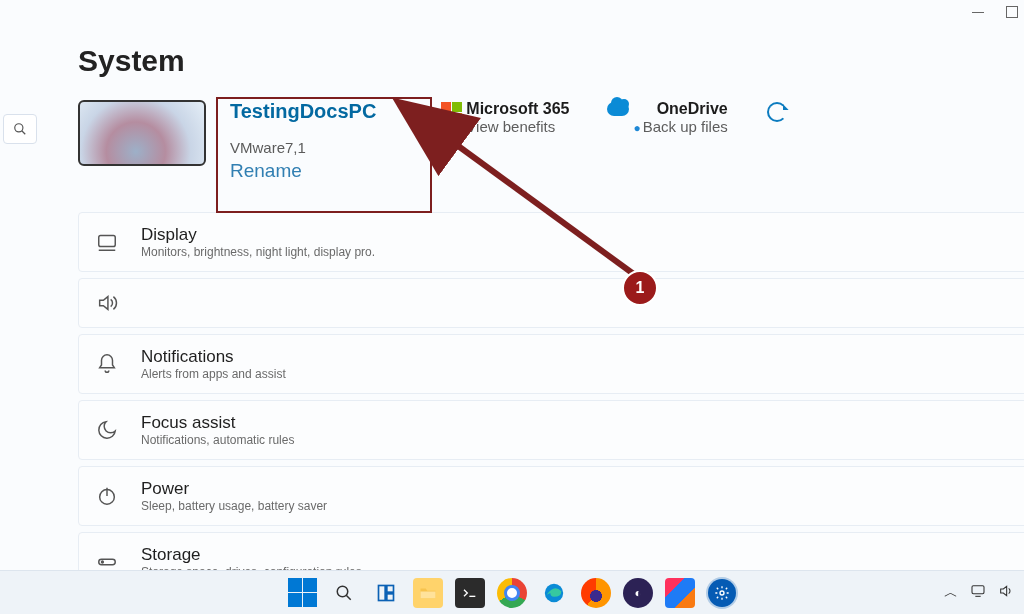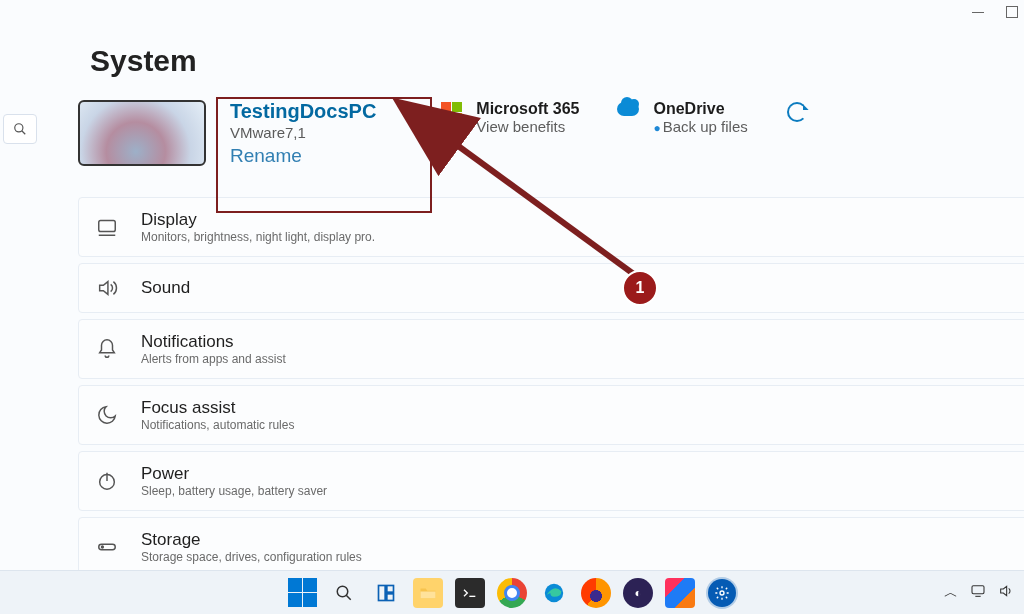--- a/index.html
+++ b/index.html
@@ -10,39 +10,39 @@
   .win-controls span { width: 12px; height: 12px; display: inline-block; }
   .win-min::before { content: ""; display: block; width: 12px; height: 1px; background: #666; margin-top: 6px; }
   .win-max::before { content: ""; display: block; width: 10px; height: 10px; border: 1px solid #666; }
 
   
   .left-strip { position: absolute; left: 0; top: 0; width: 40px; height: 570px; }
   .left-strip .search { width: 34px; height: 30px; margin: 114px auto 0 auto; background: #fff; border: 1px solid #d9e1ec; border-radius: 4px; display: flex; align-items: center; justify-content: center; color: #555; }
 
   .content { position: absolute; left: 78px; top: 44px; right: 0; }
 
-  h1.page-title { font-size: 30px; font-weight: 600; color: #222; margin-bottom: 22px; margin-left: 12px; }
+  h1.page-title { font-size: 30px; font-weight: 600; color: #222; margin-bottom: 22px; }
 
   .top-cards { display: flex; align-items: flex-start; gap: 18px; }
 
   
   .device-image {
     width: 128px; height: 66px; border-radius: 6px; border: 2px solid #333;
     background: radial-gradient(circle at 45% 80%, #9db0c8 0%, #b58da0 35%, #c9d5e6 65%, #e4eef7 100%);
   }
   .device-info { padding: 0 6px; }
   .device-info .name { font-size: 20px; font-weight: 600; color: #0369a1; }
-  .device-info .model { font-size: 15px; color: #5b5b5b; margin-top: 1px; }
+  .device-info .model { font-size: 15px; color: #5b5b5b; margin-top: 16px; }
   .device-info .rename { font-size: 19px; color: #317fb2; margin-top: 4px; cursor: pointer; }
 
   .highlight-box { position: absolute; left: 138px; top: -3px; width: 216px; height: 116px; border: 2px solid #7d1f1f; pointer-events: none; }
 
   
-  .quick { display: flex; align-items: flex-start; gap: 14px; flex: 0 0 auto; }
-  .quick + .quick { margin-left: 20px; }
+  .quick { display: flex; align-items: flex-start; gap: 4px; flex: 0 0 auto; }
+  .quick + .quick { margin-left: 20px; text-align: right; }
   .quick .title { font-size: 16px; font-weight: 600; color: #1c1c1c; }
   .quick .sub { font-size: 15px; color: #5d5d5d; }
   .quick .sub .dot { color: #1e88d6; font-size: 12px; margin-right: 2px; }
   .glyph { width: 22px; flex: 0 0 22px; display: flex; align-items: center; justify-content: center; margin-top: 2px; }
 
   .ms365 { display: grid; grid-template-columns: 10px 10px; grid-template-rows: 10px 10px; gap: 1px; }
   .ms365 span:nth-child(1){background:#f35325;} .ms365 span:nth-child(2){background:#81bc06;}
   .ms365 span:nth-child(3){background:#05a6f0;} .ms365 span:nth-child(4){background:#ffba08;}
 
   .onedrive-cloud { width: 24px; height: 14px; background: #0b8bd6; border-radius: 8px; position: relative; }
@@ -156,21 +156,20 @@
     </div>
     <div class="item">
       <div class="ico">
           <svg width="22" height="22" viewBox="0 0 24 24" fill="none" stroke="#555" stroke-width="1.6">
             <polygon points="4,9 8,9 13,5 13,19 8,15 4,15" fill="none"></polygon>
             <path d="M16 8a5 5 0 0 1 0 8"></path>
             <path d="M19 5a9 9 0 0 1 0 14"></path>
           </svg>
         </div>
       <div>
-          <div class="ititle">Sound</div>
         </div>
     </div>
     <div class="item">
       <div class="ico">
           <svg width="22" height="22" viewBox="0 0 24 24" fill="none" stroke="#555" stroke-width="1.6">
             <path d="M6 8a6 6 0 1 1 12 0v5l2 3H4l2-3z"></path>
             <path d="M10 19a2 2 0 0 0 4 0"></path>
           </svg>
         </div>
       <div>

